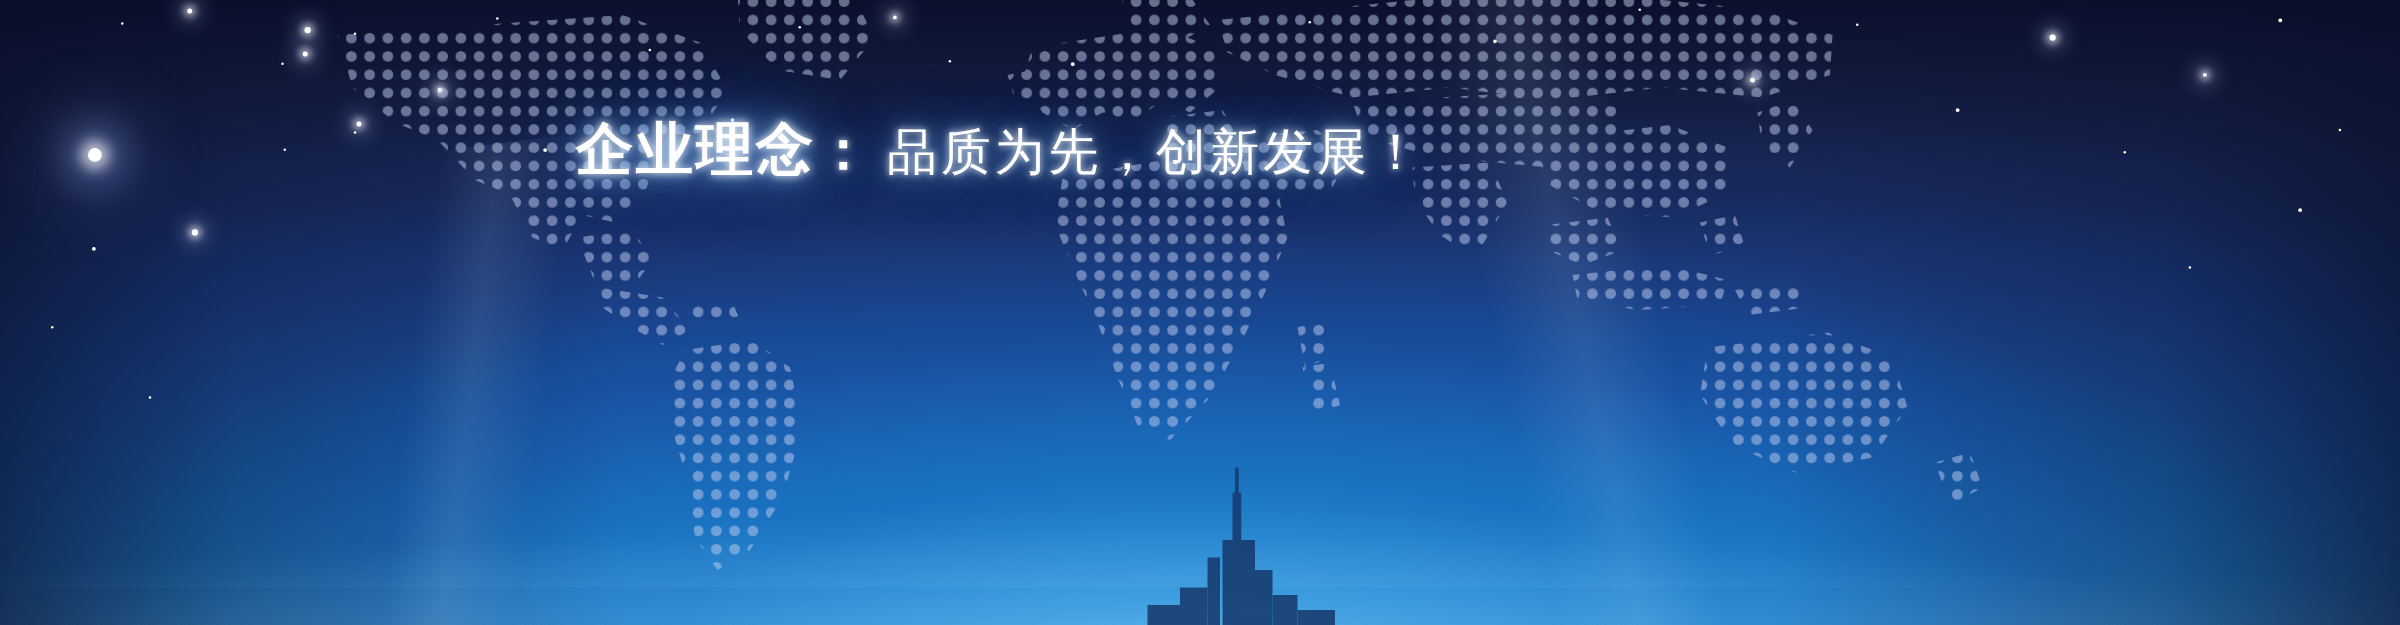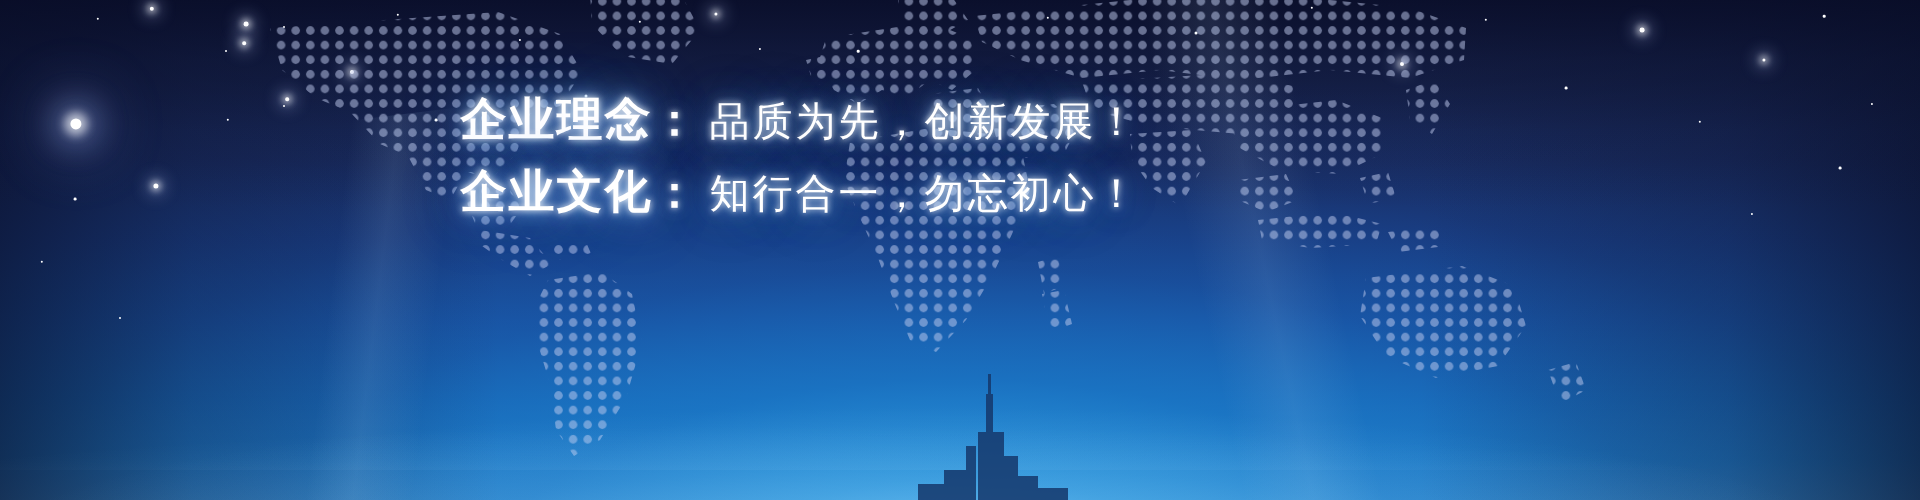--- a/index.html
+++ b/index.html
@@ -321,18 +321,15 @@
         <rect x="918" y="124" width="26" height="16"></rect>
         <rect x="1038" y="128" width="30" height="12"></rect>
       </g>
     </svg>
   </div>
 
   <div class="text-block">
     <div class="line">
       <span class="lead">企业理念</span><span class="colon">：</span><span class="body">品质为先，创新发展！</span>
     </div>
-    <div class="line">
-      <span class="lead">企业文化</span><span class="colon">：</span><span class="body">知行合一，勿忘初心！</span>
-    </div>
   </div>
 
 </div>
 
 </body></html>

